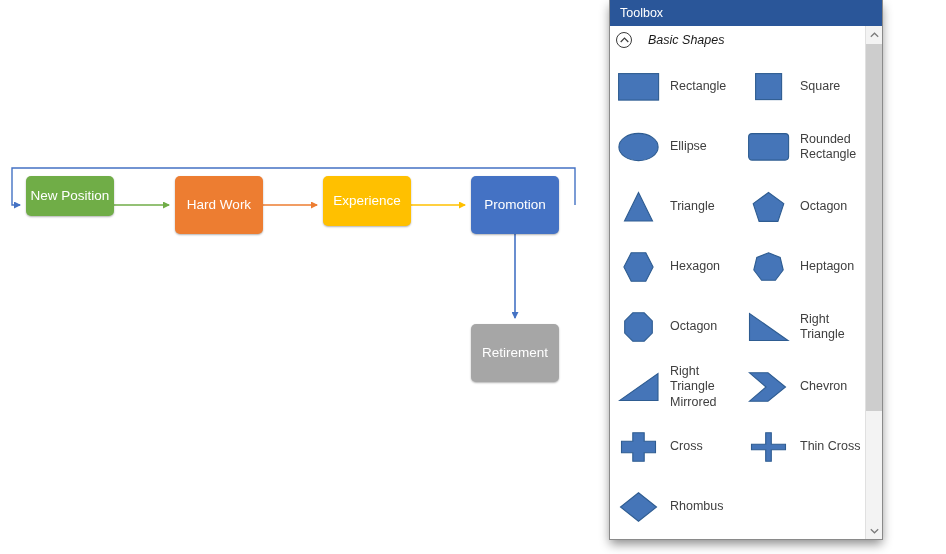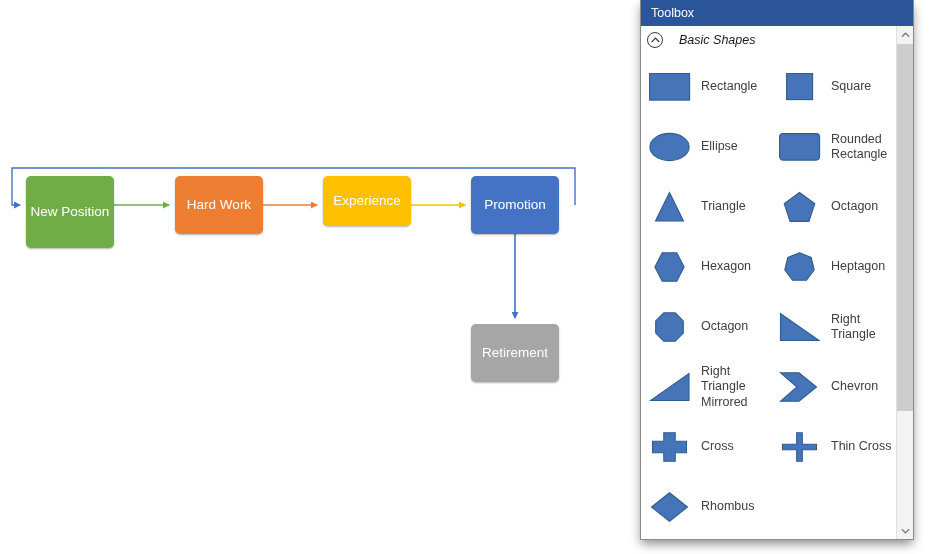--- a/index.html
+++ b/index.html
@@ -64,21 +64,20 @@
     top: 0;
     width: 274px;
     height: 540px;
     background: #ffffff;
     border: 1px solid #8a8a8a;
     border-top: none;
     box-sizing: border-box;
     box-shadow: 0 5px 10px -1px rgba(0,0,0,0.45);
     display: flex;
     flex-direction: column;
-    margin-left: 31px;
   }
   #toolbox-titlebar {
     height: 26px;
     min-height: 26px;
     background: #2a5699;
     color: #ffffff;
     font-size: 12.5px;
     display: flex;
     align-items: center;
     padding-left: 10px;
@@ -205,21 +204,21 @@
 
       <line x1="263" y1="205" x2="317" y2="205" stroke="#ed7d31" stroke-width="1.6" marker-end="url(#ah-orange)"></line>
 
       <line x1="411" y1="205" x2="465" y2="205" stroke="#ffc000" stroke-width="1.6" marker-end="url(#ah-yellow)"></line>
 
       <line x1="515" y1="234" x2="515" y2="318" stroke="#4472c4" stroke-width="1.6" marker-end="url(#ah-blue)"></line>
 
       <path d="M 575,205 L 575,168 L 12,168 L 12,205 L 20,205" fill="none" stroke="#4472c4" stroke-width="1.4" marker-end="url(#ah-blue)"></path>
     </svg>
 
-    <div class="node" style="left:26px;top:176px;width:88px;height:72px;background:#70ad47;">
+    <div class="node" style="left:26px;top:176px;width:88px;height:40px;background:#70ad47;">
       <span>New Position</span>
     </div>
     <div class="node" style="left:175px;top:176px;width:88px;height:58px;background:#ed7d31;">
       <span>Hard Work</span>
     </div>
     <div class="node" style="left:323px;top:176px;width:88px;height:50px;background:#ffc000;">
       <span>Experience</span>
     </div>
     <div class="node" style="left:471px;top:176px;width:88px;height:58px;background:#4472c4;">
       <span>Promotion</span>

